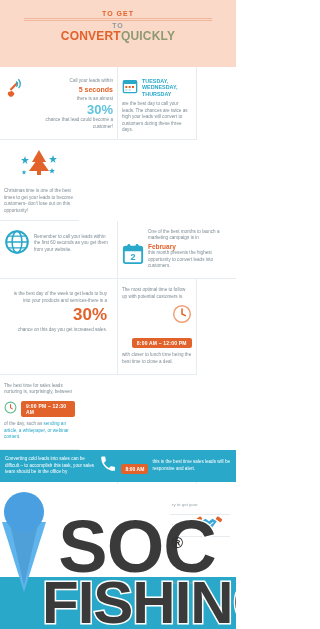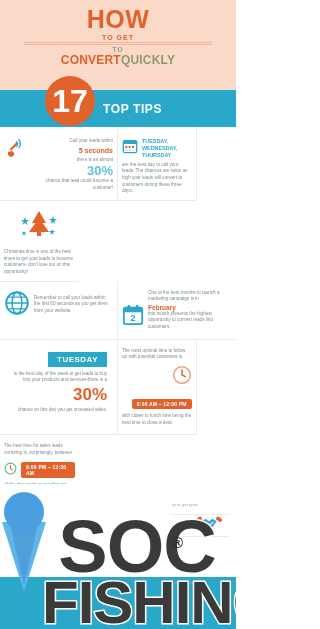--- a/index.html
+++ b/index.html
@@ -194,34 +194,29 @@
   .hr-line {
     position: absolute; height: 1px; background: #e6ecef;
   }
 </style>
 </head>
 <body>
 
 <div id="page">
 
   <div class="hero">
-    <div class="hero-how">HOW</div>
     <div class="hero-sub">TO GET</div>
     <div class="hero-rule"></div>
     <div class="hero-rule"></div>
     <div class="hero-to">TO</div>
     <div class="hero-convert">
       <span class="c1">CONVERT</span><span class="c2">QUICKLY</span>
     </div>
   </div>
 
-  <div class="tipsbar">
-    <div class="badge">17</div>
-    <div class="tipslabel">TOP TIPS</div>
-  </div>
 
   <div class="grid">
 
     <div class="cell w2" style="padding-top:11px">
       <div class="row-flex">
         <div class="icon">
           <svg width="22" height="22" viewBox="0 0 24 24">
             <path d="M5 15c-1.2 1.2-1.2 3 0 4l.8.8c1 1 2.6 1 3.6 0l1.5-1.5c.6-.6.6-1.5 0-2.1l-1.6-1.6c-.6-.6-1.5-.6-2.1 0L5 15z" fill="#e2622b"></path>
             <path d="M7 13 15 5" stroke="#e2622b" stroke-width="2.4" fill="none"></path>
             <path d="M14 3.6a7 7 0 0 1 0 0" fill="none"></path>
@@ -309,23 +304,20 @@
           <div class="big-or" style="font-size:6.5px">February</div>
           <div class="txt">this month presents the highest opportunity to convert leads into customers.</div>
         </div>
       </div>
     </div>
   </div>
 
   <div class="grid">
 
     <div class="cell w2" style="padding:8px 10px">
-      <div class="ctr">
-        <span class="pill-bl">TUESDAY</span>
-      </div>
       <div class="txt ctr" style="margin-top:4px">is the best day of the week to get leads to buy into your products and services-there is a</div>
       <div class="stat-or ctr" style="font-size:17px;margin:2px 0">30%</div>
       <div class="txt ctr">chance on this day you get increased sales.</div>
     </div>
 
     <div class="cell w3" style="padding:8px 4px">
       <div class="txt">The most optimal time to follow up with potential customers is</div>
       <div class="ctr" style="margin:4px 0 3px">
         <svg width="20" height="20" viewBox="0 0 24 24">
           <circle cx="12" cy="12" r="10" fill="none" stroke="#f0a07a" stroke-width="1.8"></circle>

